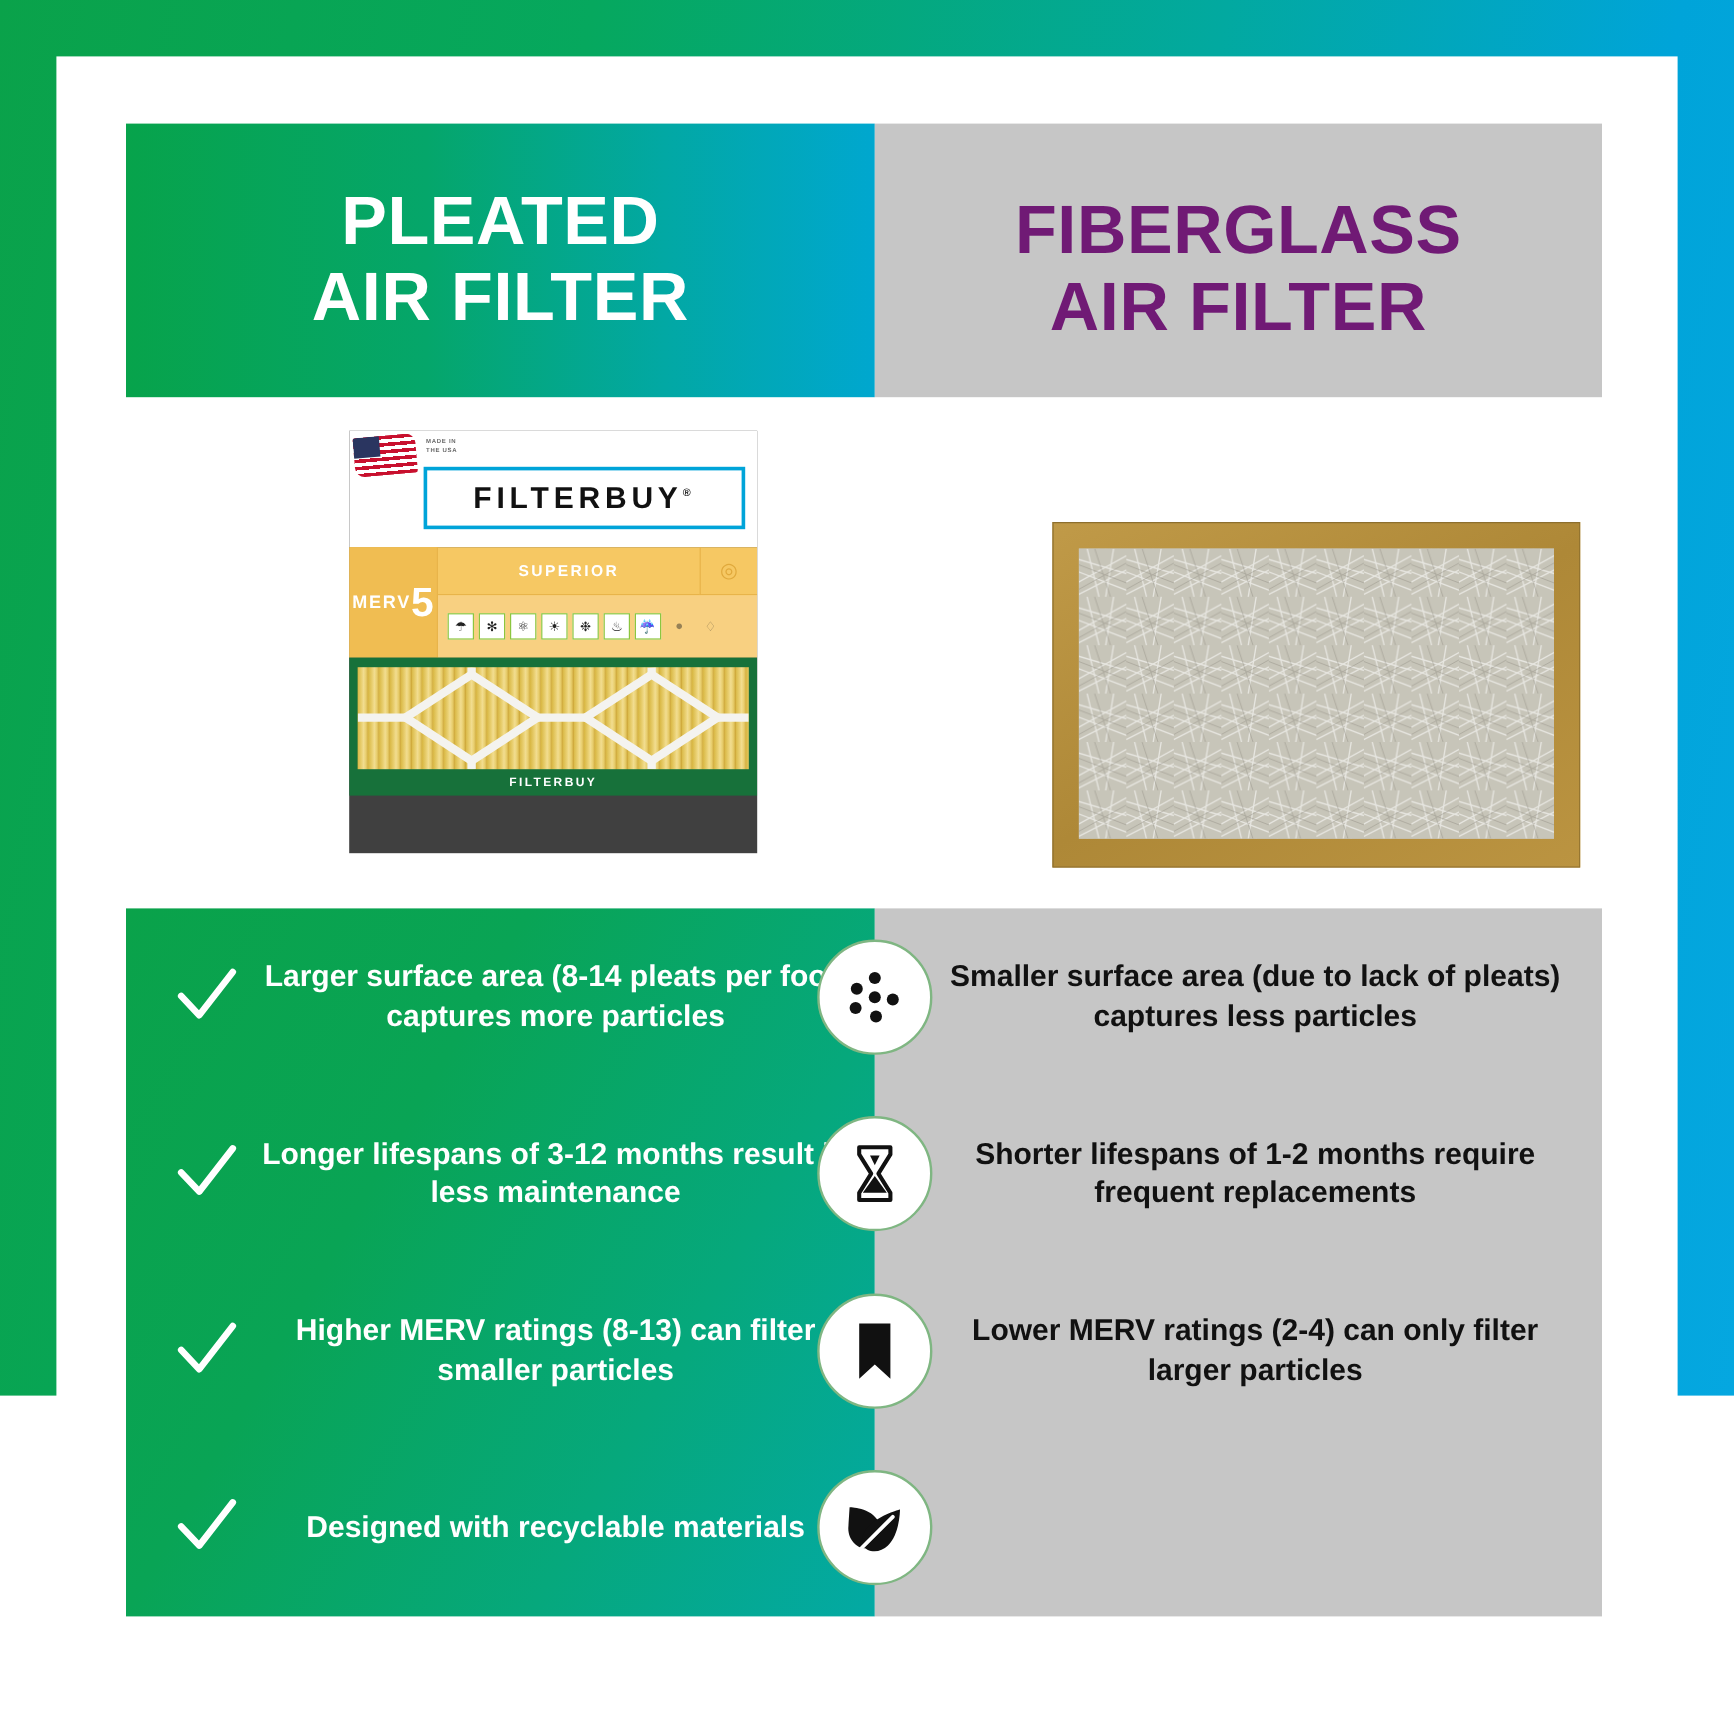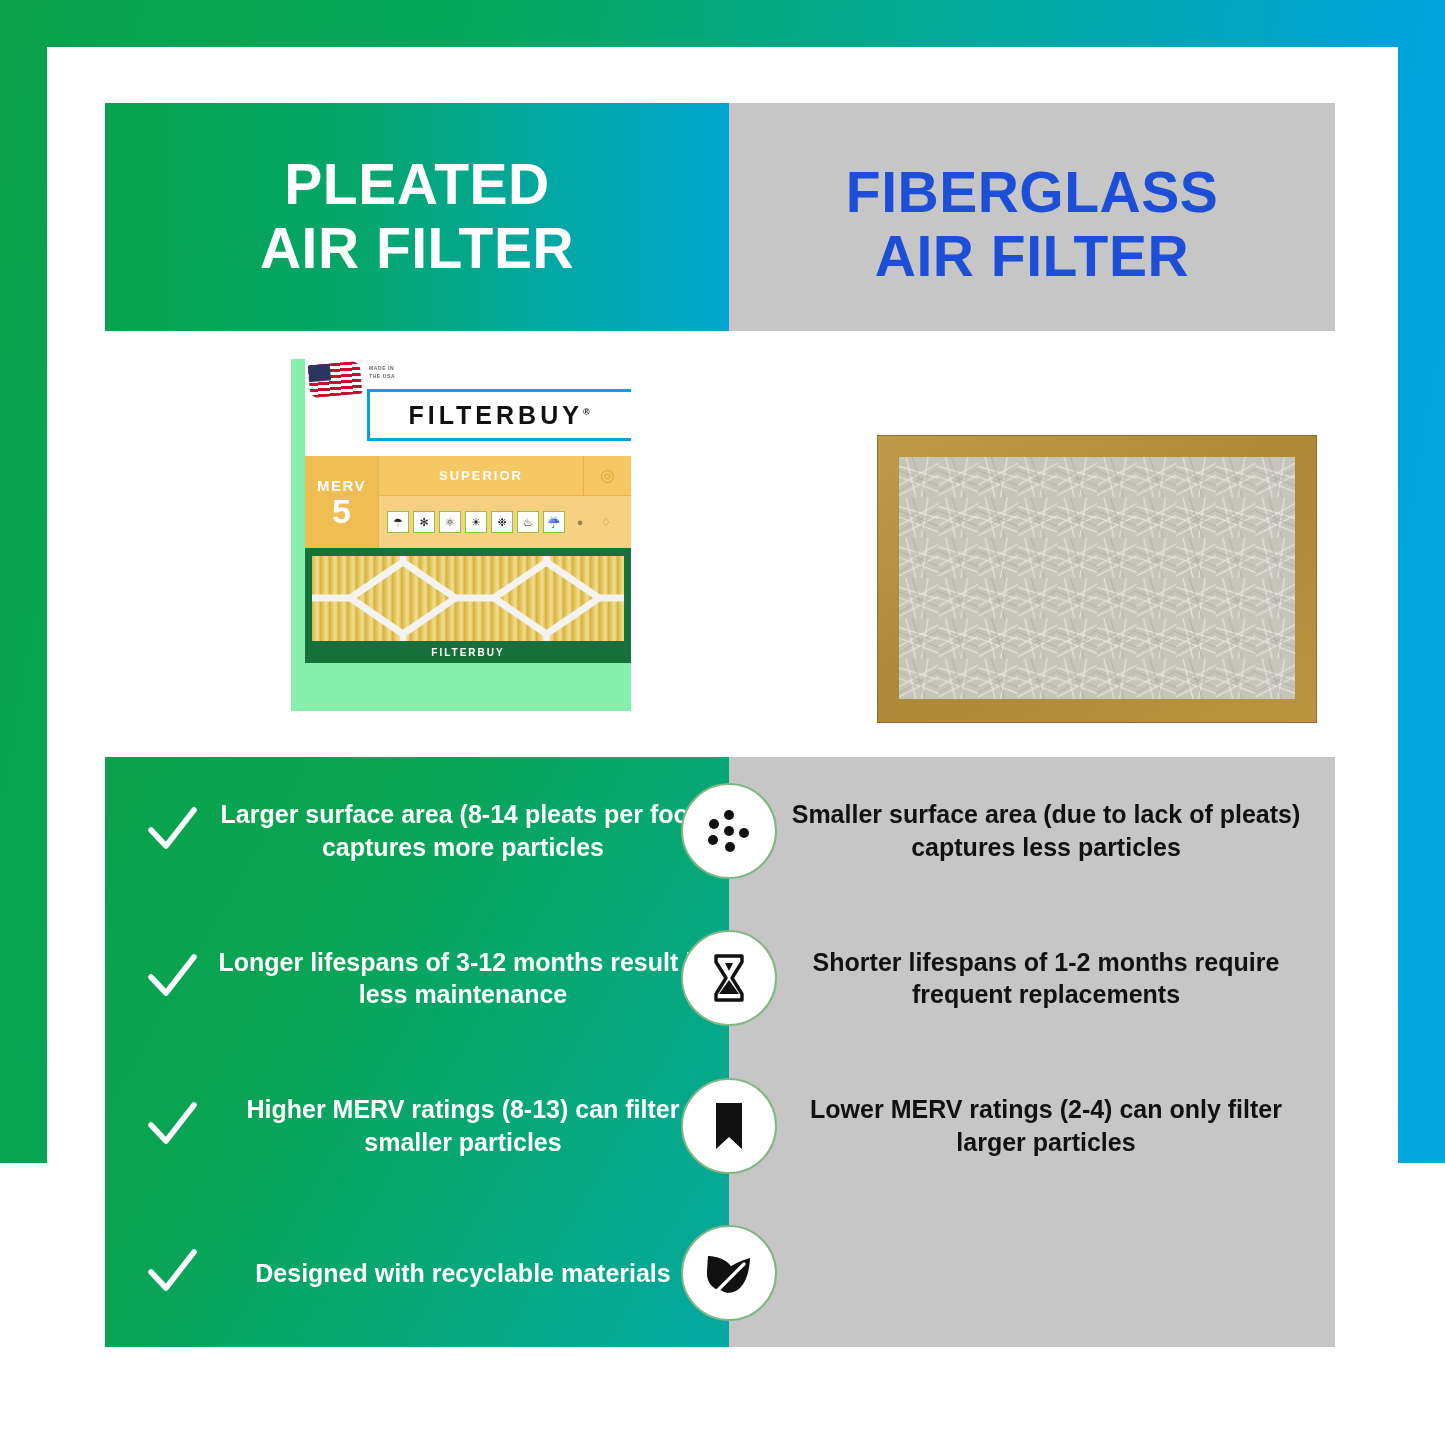--- a/index.html
+++ b/index.html
@@ -40,36 +40,35 @@
   .head-title {
     font-weight: 800;
     font-size: 57px;
     line-height: 1.12;
     letter-spacing: 0.5px;
     text-align: center;
     text-transform: uppercase;
     white-space: pre-line;
   }
   .head-left .head-title { color: #ffffff; }
-  .head-right .head-title { color: #1d4ed8; margin-top: 16px; }
+  .head-right .head-title { color: #701a75; margin-top: 16px; }
 
   
   .products {
     position: absolute;
     left: 58px; top: 300px;
     width: 1230px; height: 404px;
   }
   
   .fb-box {
     position: absolute;
     left: 186px; top: 12px;
     width: 340px; height: 352px;
-    background: #86efac;
+    background: #404040;
     overflow: hidden;
-    padding-left: 14px;
   }
   .fb-top {
     position: relative;
     height: 97px; background: #ffffff;
   }
   .fb-flag {
     position: absolute; left: 4px; top: 4px;
     width: 52px; height: 33px;
     background:
       repeating-linear-gradient(0deg,
@@ -117,21 +116,21 @@
   .fb-gold {
     height: 92px;
     background: #f6c863;
     position: relative;
   }
   .fb-merv {
     position: absolute; left: 0; top: 0;
     width: 74px; height: 100%;
     background: #f0bd52;
     color: #fff;
-    display: flex; flex-direction: column;
+    display: flex; flex-direction: row;
     align-items: center; justify-content: center;
     border-right: 1px solid #e8b44a;
   }
   .fb-merv-label { font-size: 15px; font-weight: 800; letter-spacing: 1.5px; }
   .fb-merv-num { font-size: 34px; font-weight: 800; line-height: 1; }
   .fb-superior {
     position: absolute; left: 74px; top: 0;
     right: 48px; height: 40px;
     display: flex; align-items: center; justify-content: center;
     color: #fff; font-size: 13px; font-weight: 800;

